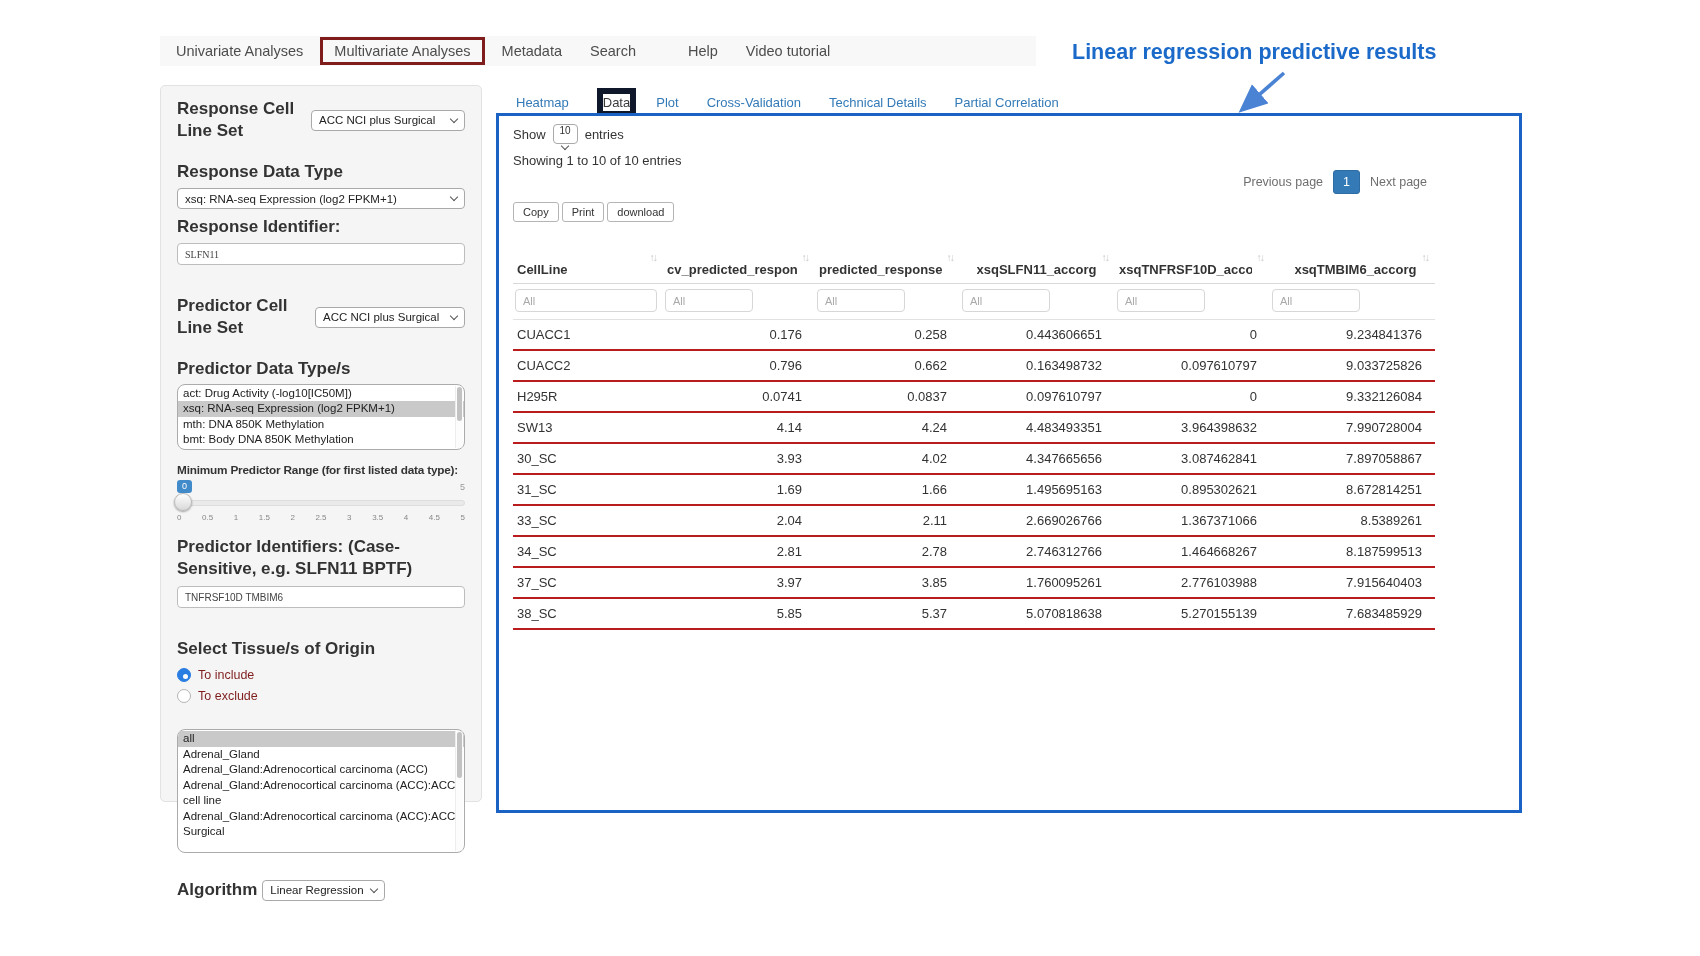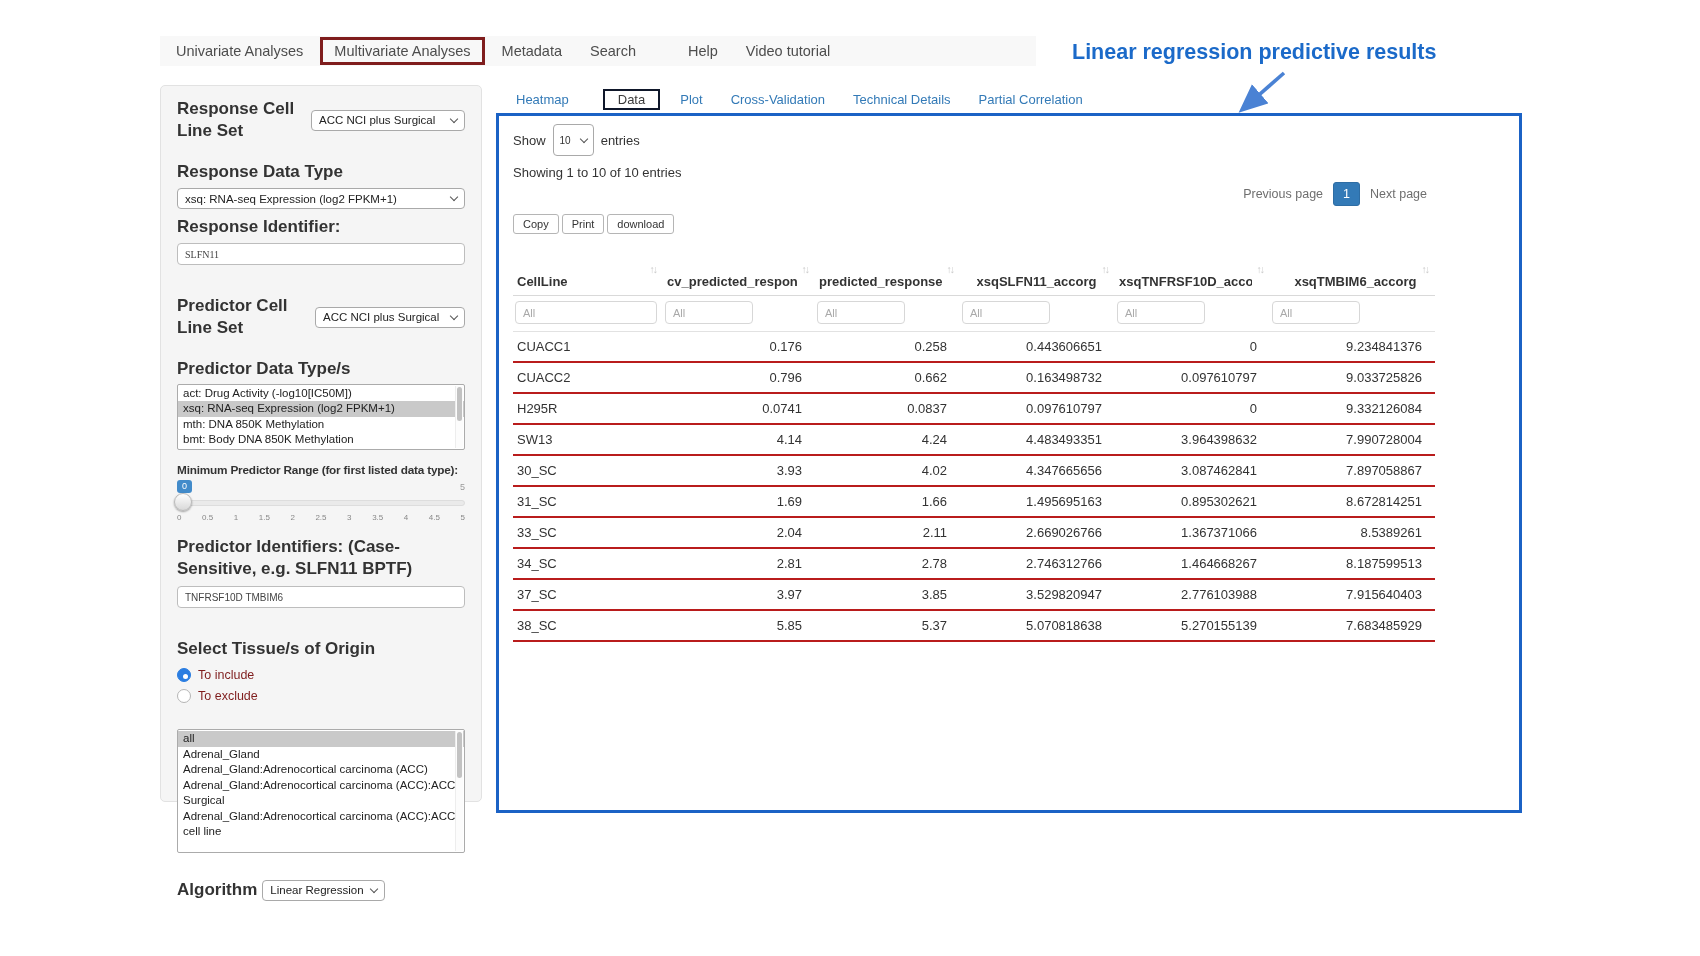--- a/index.html
+++ b/index.html
@@ -18,21 +18,21 @@
 
   
   .sidebar { position:absolute; left:160px; top:85px; width:322px; height:717px; background:#f5f5f5; border:1px solid #e2e2e2; border-radius:5px; padding:12px 16px; }
   .sb-label { font-weight:bold; font-size:17px; color:#333; line-height:1.3; }
   .nowrap { white-space:nowrap; }
   .inline-row { display:flex; align-items:center; gap:5px; }
   .fselect { background:#fff; border:1px solid #a9a9a9; border-radius:4px; height:21px; padding:0 7px; display:flex; align-items:center; justify-content:space-between; gap:7px; font-size:11.5px; color:#222; cursor:pointer; flex:0 0 auto; }
   .fselect.full { width:100%; }
   .chev { display:inline-block; width:6px; height:6px; border-right:1.5px solid #555; border-bottom:1.5px solid #555; transform:rotate(45deg); margin-top:-3px; flex:0 0 auto; }
   .text-input { width:100%; height:22px; border:1px solid #bdbdbd; border-radius:4px; background:#fff; font-size:10px; color:#444; padding:0 7px; font-family:inherit; }
-  .listbox { background:#fff; border:1px solid #ababab; border-radius:2px; position:relative; overflow:hidden; padding:1px 0; }
+  .listbox { background:#fff; border:1px solid #ababab; border-radius:8px; position:relative; overflow:hidden; padding:1px 0; }
   .lb-opt { font-size:11.5px; color:#222; padding:0 5px; line-height:15.5px; cursor:default; }
   .lb-opt.selected { background:#c9c9c9; }
   .scroll-track { position:absolute; top:1px; right:1px; bottom:1px; width:8px; background:#fcfcfc; border-left:1px solid #ededed; }
   .scroll-thumb { position:absolute; top:1px; right:1px; width:5px; background:#c2c2c2; border-radius:3px; }
 
   
   .slider-wrap { position:relative; height:48px; margin-top:2px; }
   .slider-badge { position:absolute; left:0; top:0; background:#428bca; color:#fff; font-size:9px; line-height:13px; padding:0 5px; border-radius:3px; }
   .slider-max { position:absolute; right:0; top:2px; font-size:9px; color:#999; }
   .slider-track { position:absolute; left:0; right:0; top:20px; height:6px; background:#eaeaea; border:1px solid #ddd; border-radius:3px; }
@@ -42,26 +42,26 @@
 
   
   .radio-row { display:flex; align-items:center; gap:7px; font-size:12.5px; color:#7f1d1d; }
   .radio { width:14px; height:14px; border-radius:50%; border:1px solid #b5b5b5; background:#fff; position:relative; flex:0 0 auto; }
   .radio.on { background:#2a7de1; border-color:#2a7de1; }
   .radio.on::after { content:""; position:absolute; left:4.5px; top:4.5px; width:5px; height:5px; background:#fff; border-radius:50%; }
 
   
   .tabs { position:absolute; left:506px; top:88px; display:flex; align-items:center; font-size:13px; }
   .tab { color:#337ab7; padding:4px 10px; margin-right:8px; white-space:nowrap; cursor:pointer; }
-  .tab.active { color:#3a3a3a; border:2px solid #0f172a; padding:1px 13px; margin-right:10px; margin-left:16px; }
+  .tab.active { color:#3a3a3a; border:6px solid #0f172a; padding:1px 0; margin-right:10px; margin-left:10px; }
 
   
   .panel { position:absolute; left:496px; top:113px; width:1026px; height:700px; border:3px solid #1b62c5; background:#fff; padding:8px 14px; }
   .show-row { display:flex; align-items:center; gap:7px; font-size:13px; }
-  .mini-select { background:#fff; border:1px solid #a9a9a9; border-radius:4px; height:32px; padding:0 6px; display:inline-flex; align-items:center; gap:10px; font-size:10px; color:#333; cursor:pointer; }
+  .mini-select { background:#fff; border:1px solid #a9a9a9; border-radius:4px; height:20px; padding:0 6px; display:inline-flex; align-items:center; gap:10px; font-size:10px; color:#333; cursor:pointer;flex-direction:column; }
   .showing-text { margin-top:9px; font-size:13px; }
   .table-zone { width:922px; }
   .pagination { display:flex; justify-content:flex-end; align-items:center; font-size:12.5px; color:#6e6e6e; gap:2px; margin-top:2px; }
   .page-btn { padding:5px 8px; cursor:pointer; }
   .page-current { background:#337ab7; border:1px solid #2e6da4; color:#fff; border-radius:3px; padding:4px 9px; cursor:pointer; }
   .btn-row { display:flex; margin-top:8px; }
   .sm-btn { border:1px solid #b5b5b5; background:#fff; color:#333; font-size:11px; padding:3px 9px; border-radius:3px; margin-right:3px; cursor:pointer; font-family:inherit; }
 
   table { width:922px; border-collapse:collapse; margin-top:8px; table-layout:fixed; }
   col.c0{width:150px} col.c1{width:152px} col.c2{width:145px} col.c3{width:155px} col.c4{width:155px} col.c5{width:165px}
@@ -174,22 +174,22 @@
     <div class="radio-row" style="margin-top:7px">
       <span class="radio"></span>
       <span>To exclude</span>
     </div>
 
     <div class="listbox" style="margin-top:26px;height:124px">
       <div id="tissue-options">
           <div class="lb-opt selected">all</div>
           <div class="lb-opt">Adrenal_Gland</div>
           <div class="lb-opt">Adrenal_Gland:Adrenocortical carcinoma (ACC)</div>
+          <div class="lb-opt">Adrenal_Gland:Adrenocortical carcinoma (ACC):ACC cell line</div>
           <div class="lb-opt">Adrenal_Gland:Adrenocortical carcinoma (ACC):ACC Surgical</div>
-          <div class="lb-opt">Adrenal_Gland:Adrenocortical carcinoma (ACC):ACC cell line</div>
         </div>
       <div class="scroll-track">
           <div class="scroll-thumb" style="height:46px"></div>
         </div>
     </div>
 
     <div class="inline-row" style="margin-top:26px">
       <span class="sb-label">Algorithm</span>
       <div class="fselect">
         <span>Linear Regression</span>
@@ -352,21 +352,21 @@
               <td class="num">2.81</td>
               <td class="num">2.78</td>
               <td class="num">2.746312766</td>
               <td class="num">1.464668267</td>
               <td class="num">8.187599513</td>
             </tr>
             <tr>
               <td class="cell-name">37_SC</td>
               <td class="num">3.97</td>
               <td class="num">3.85</td>
-              <td class="num">3.529820947</td>
+              <td class="num">1.760095261</td>
               <td class="num">2.776103988</td>
               <td class="num">7.915640403</td>
             </tr>
             <tr>
               <td class="cell-name">38_SC</td>
               <td class="num">5.85</td>
               <td class="num">5.37</td>
               <td class="num">5.070818638</td>
               <td class="num">5.270155139</td>
               <td class="num">7.683485929</td>

